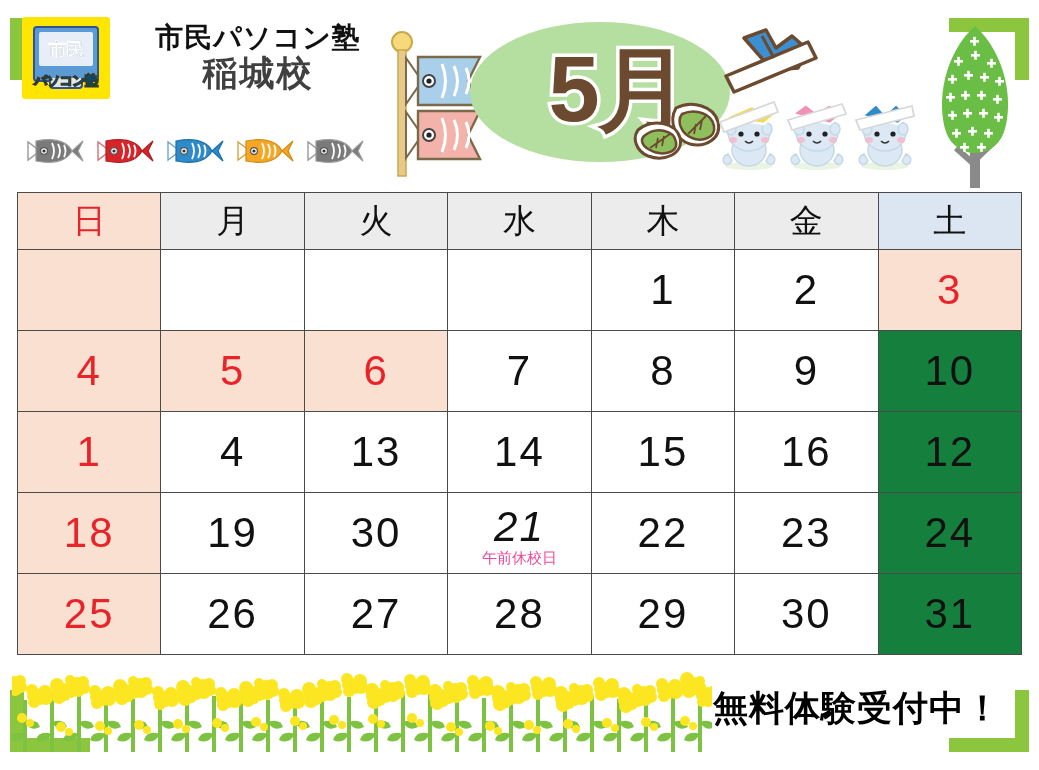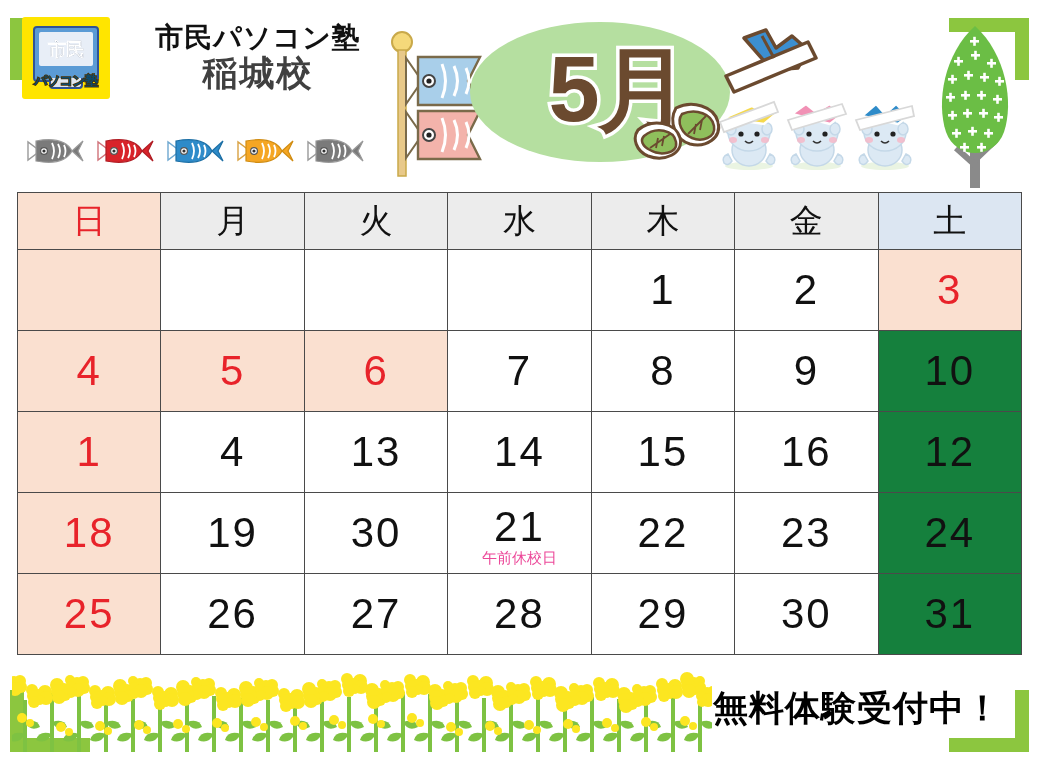--- a/index.html
+++ b/index.html
@@ -220,21 +220,21 @@
   table.cal td.holiday { background: #FAE0D0; color: #E8232A; }
   table.cal td .num { display: block; line-height: 1; }
   table.cal td .note {
     display: block;
     font-size: 15px;
     color: #ec4899;
     letter-spacing: 0;
     margin-top: 2px;
     line-height: 1;
   }
-  table.cal td.has-note .num { margin-top: 4px; }
+  table.cal td.has-note .num { margin-top: 4px; font-style: italic; }
 
   
   .flowers {
     position: absolute;
     left: 12px;
     bottom: 18px;
     width: 700px;
     height: 92px;
     overflow: hidden;
   }

